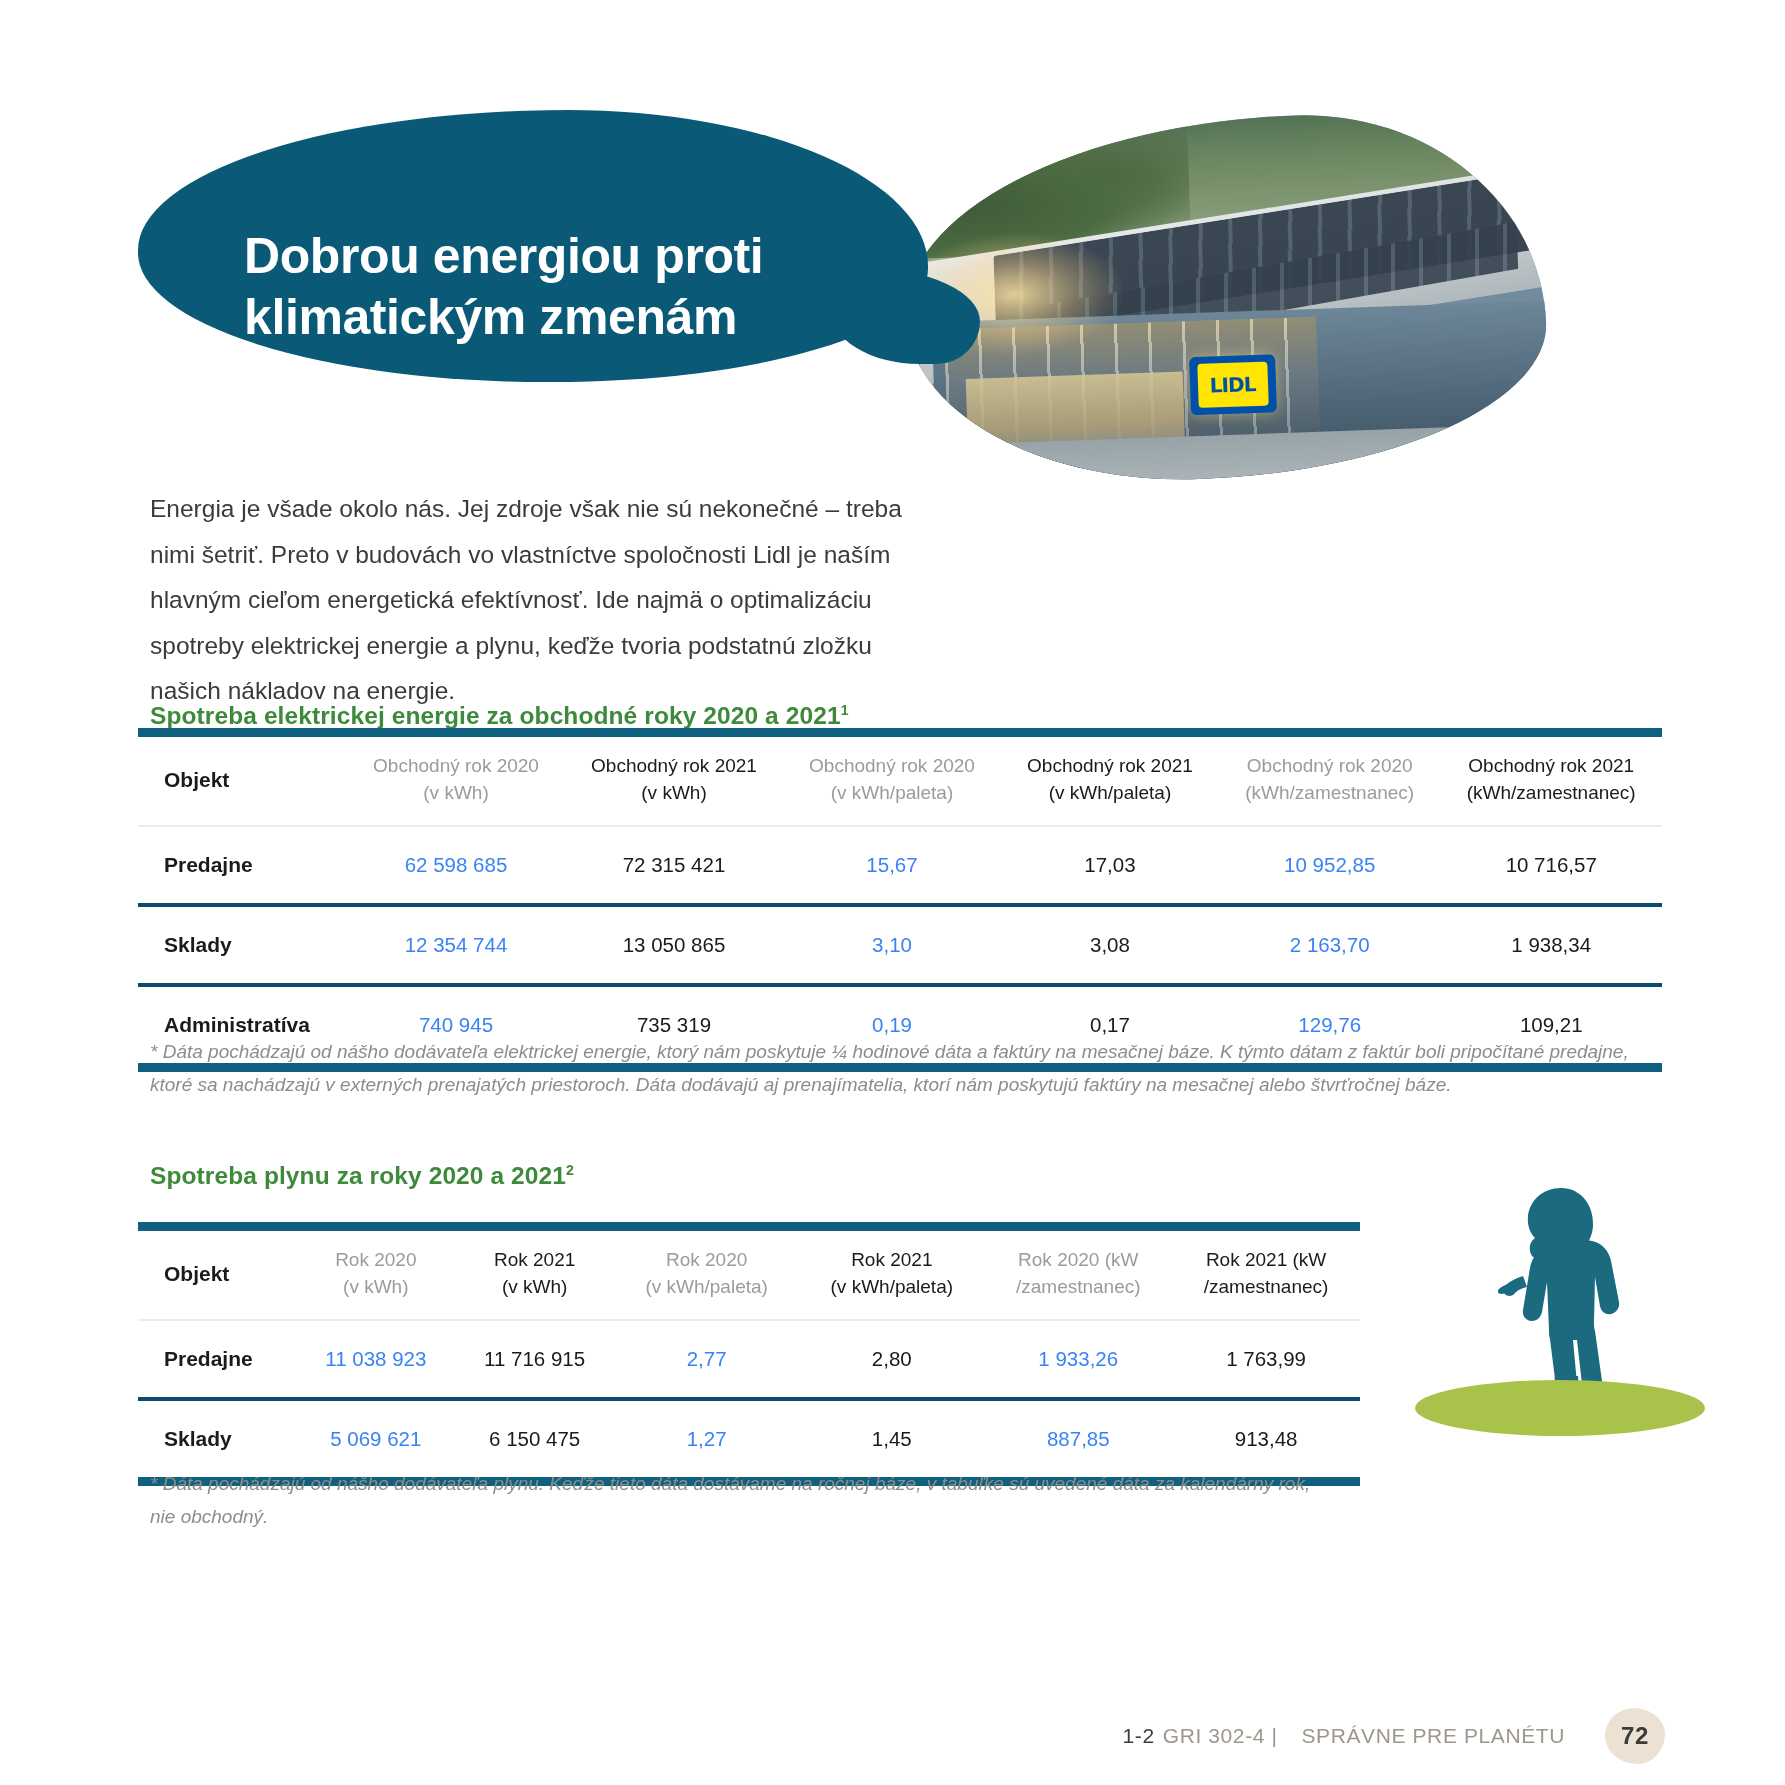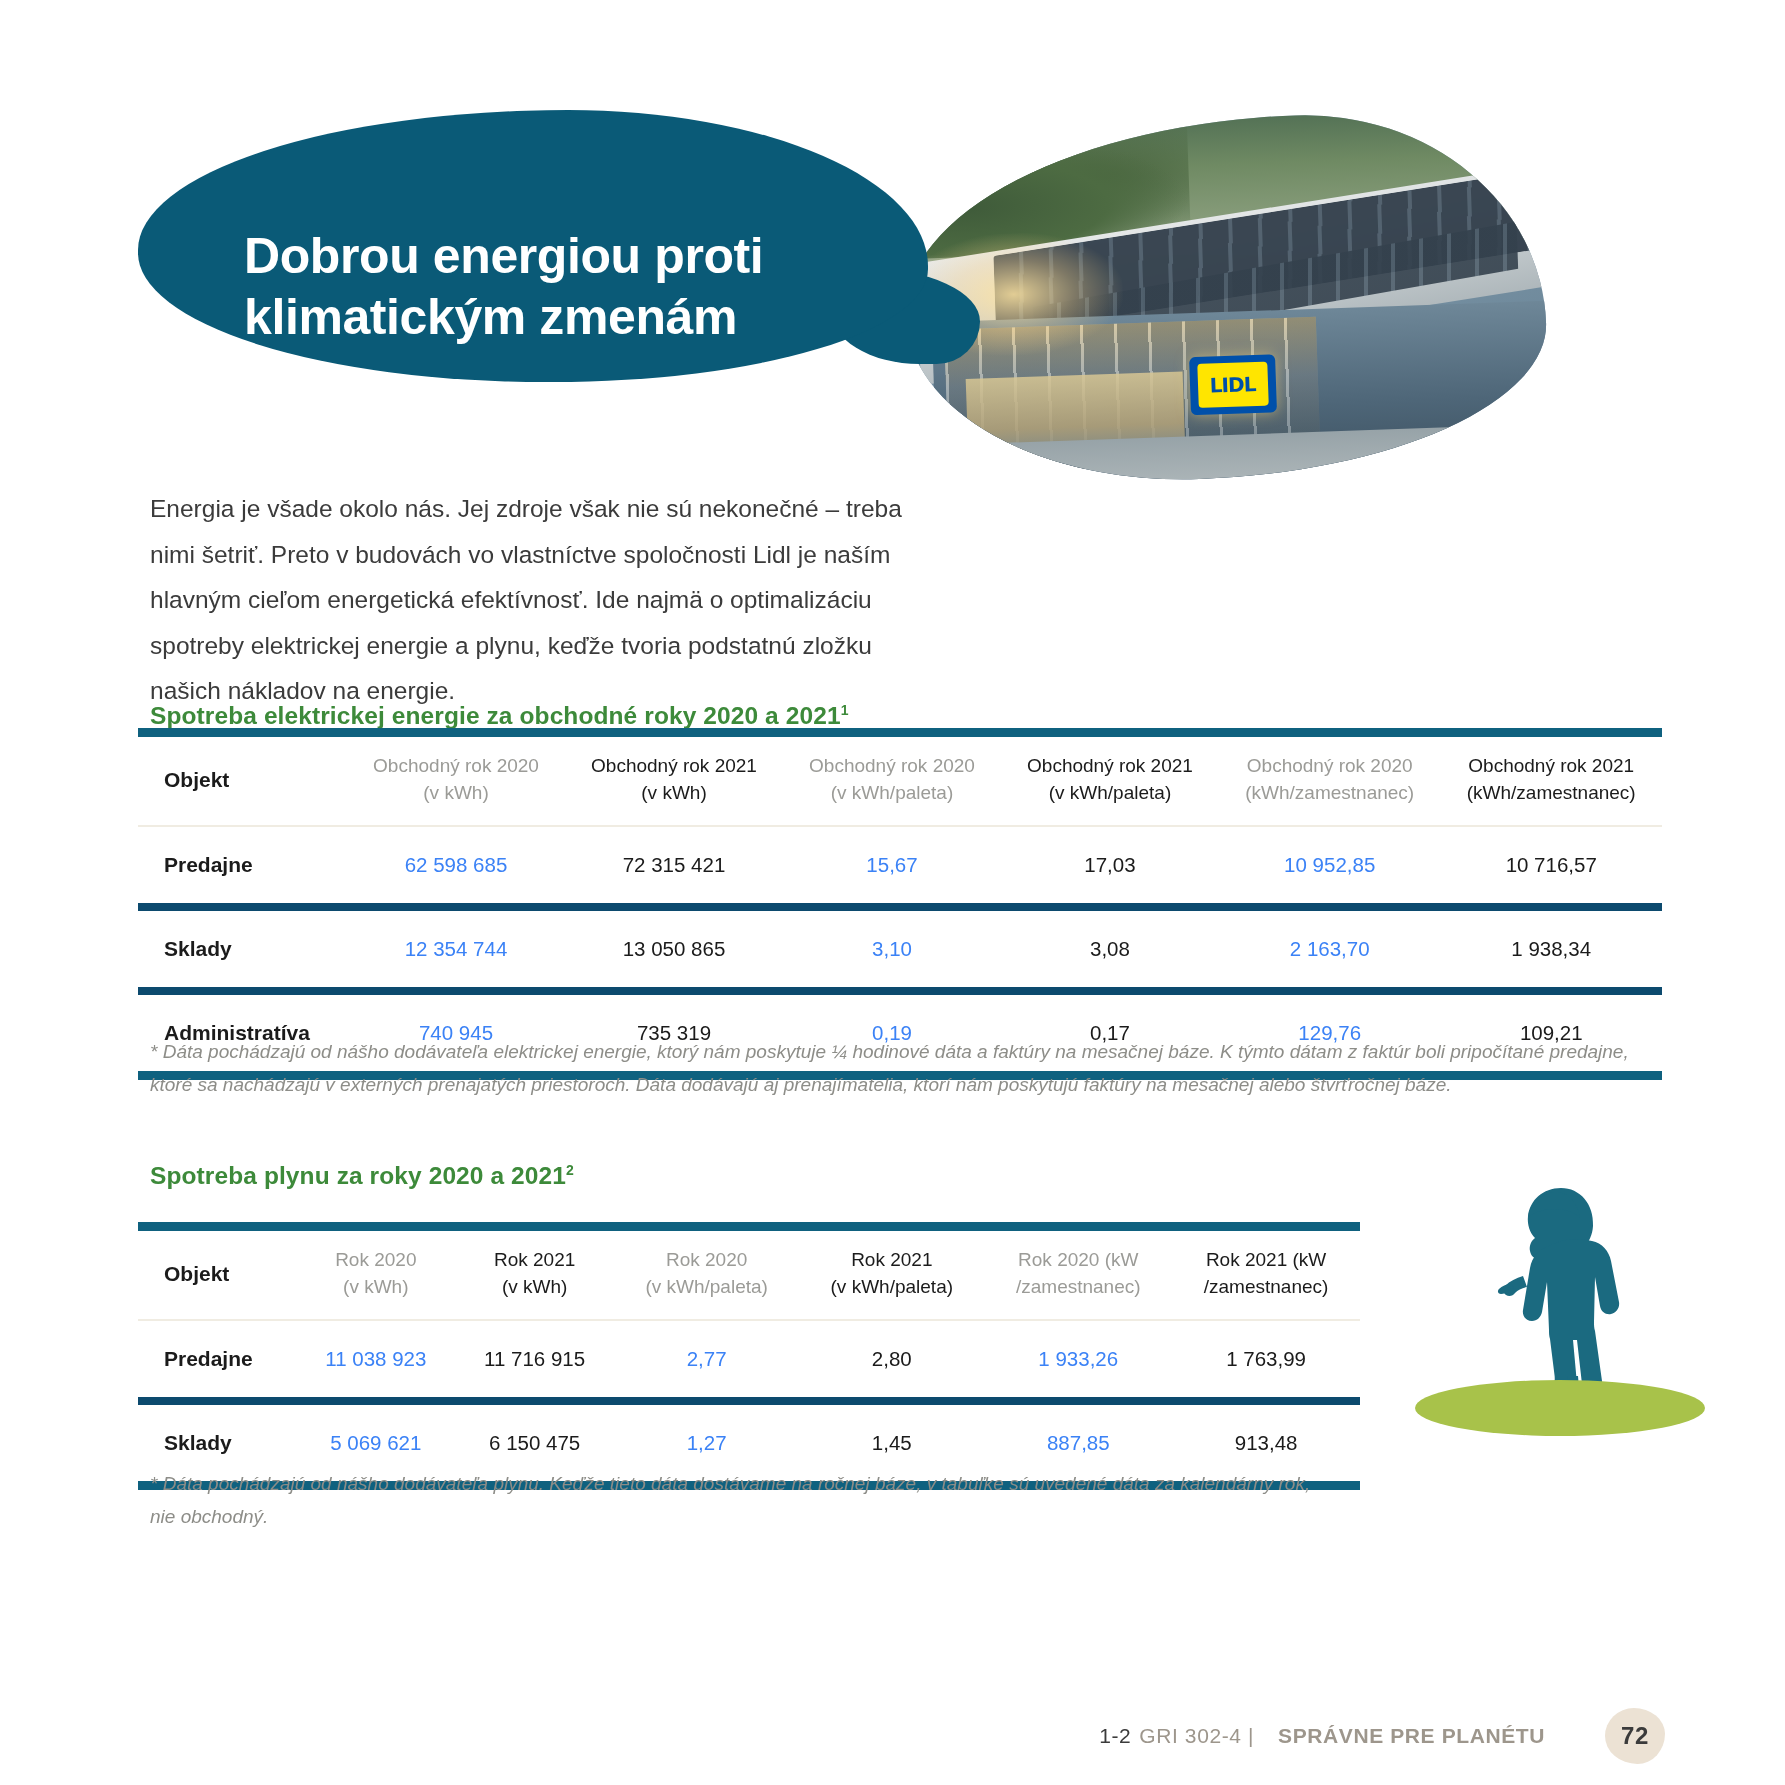--- a/index.html
+++ b/index.html
@@ -154,21 +154,21 @@
     text-align: center;
   }
   thead th.col-objekt { text-align: left; font-weight: bold; font-size: 21px; color: #1b1b1b; padding-left: 26px; }
   thead th.c2020 { color: #9b9b97; }
   thead th.c2021 { color: #1b1b1b; }
 
   tbody td {
     font-size: 20.5px;
     padding: 26px 14px;
     text-align: center;
-    border-bottom: 8px solid #0c4a6e;
+    border-bottom: 4px solid #0c4a6e;
   }
   tbody tr:last-child td { border-bottom: none; }
   tbody td.col-objekt { text-align: left; font-weight: bold; font-size: 21px; color: #1b1b1b; padding-left: 26px; }
   tbody td.c2020 { color: #3b82f6; }
   tbody td.c2021 { color: #1b1b1b; }
 
   
   .footnote {
     position: absolute; left: 150px;
     font-style: italic; font-size: 19px; line-height: 1.72; color: #8d8d88;
@@ -185,21 +185,21 @@
 
   
   .footer {
     position: absolute; left: 0; top: 1706px; width: 1785px; height: 60px;
     display: flex; align-items: center; justify-content: flex-end;
     padding-right: 120px; gap: 0;
     font-size: 21px; color: #9d968c; letter-spacing: .6px;
   }
   .footer .gri-num { font-weight: normal; color: #3b3b3b; margin-right: 8px; }
   .footer .gri-code { margin-right: 24px; }
-  .footer .section-name { margin-right: 60px; font-weight: bold; }
+  .footer .section-name { margin-right: 40px; }
   .page-badge {
     width: 60px; height: 56px; background: #ece2d4;
     border-radius: 48% 52% 46% 54% / 50% 46% 54% 50%;
     display: flex; align-items: center; justify-content: center;
     color: #3b3b3b; font-weight: bold; font-size: 24px;
   }
 </style>
 </head>
 <body>
 

